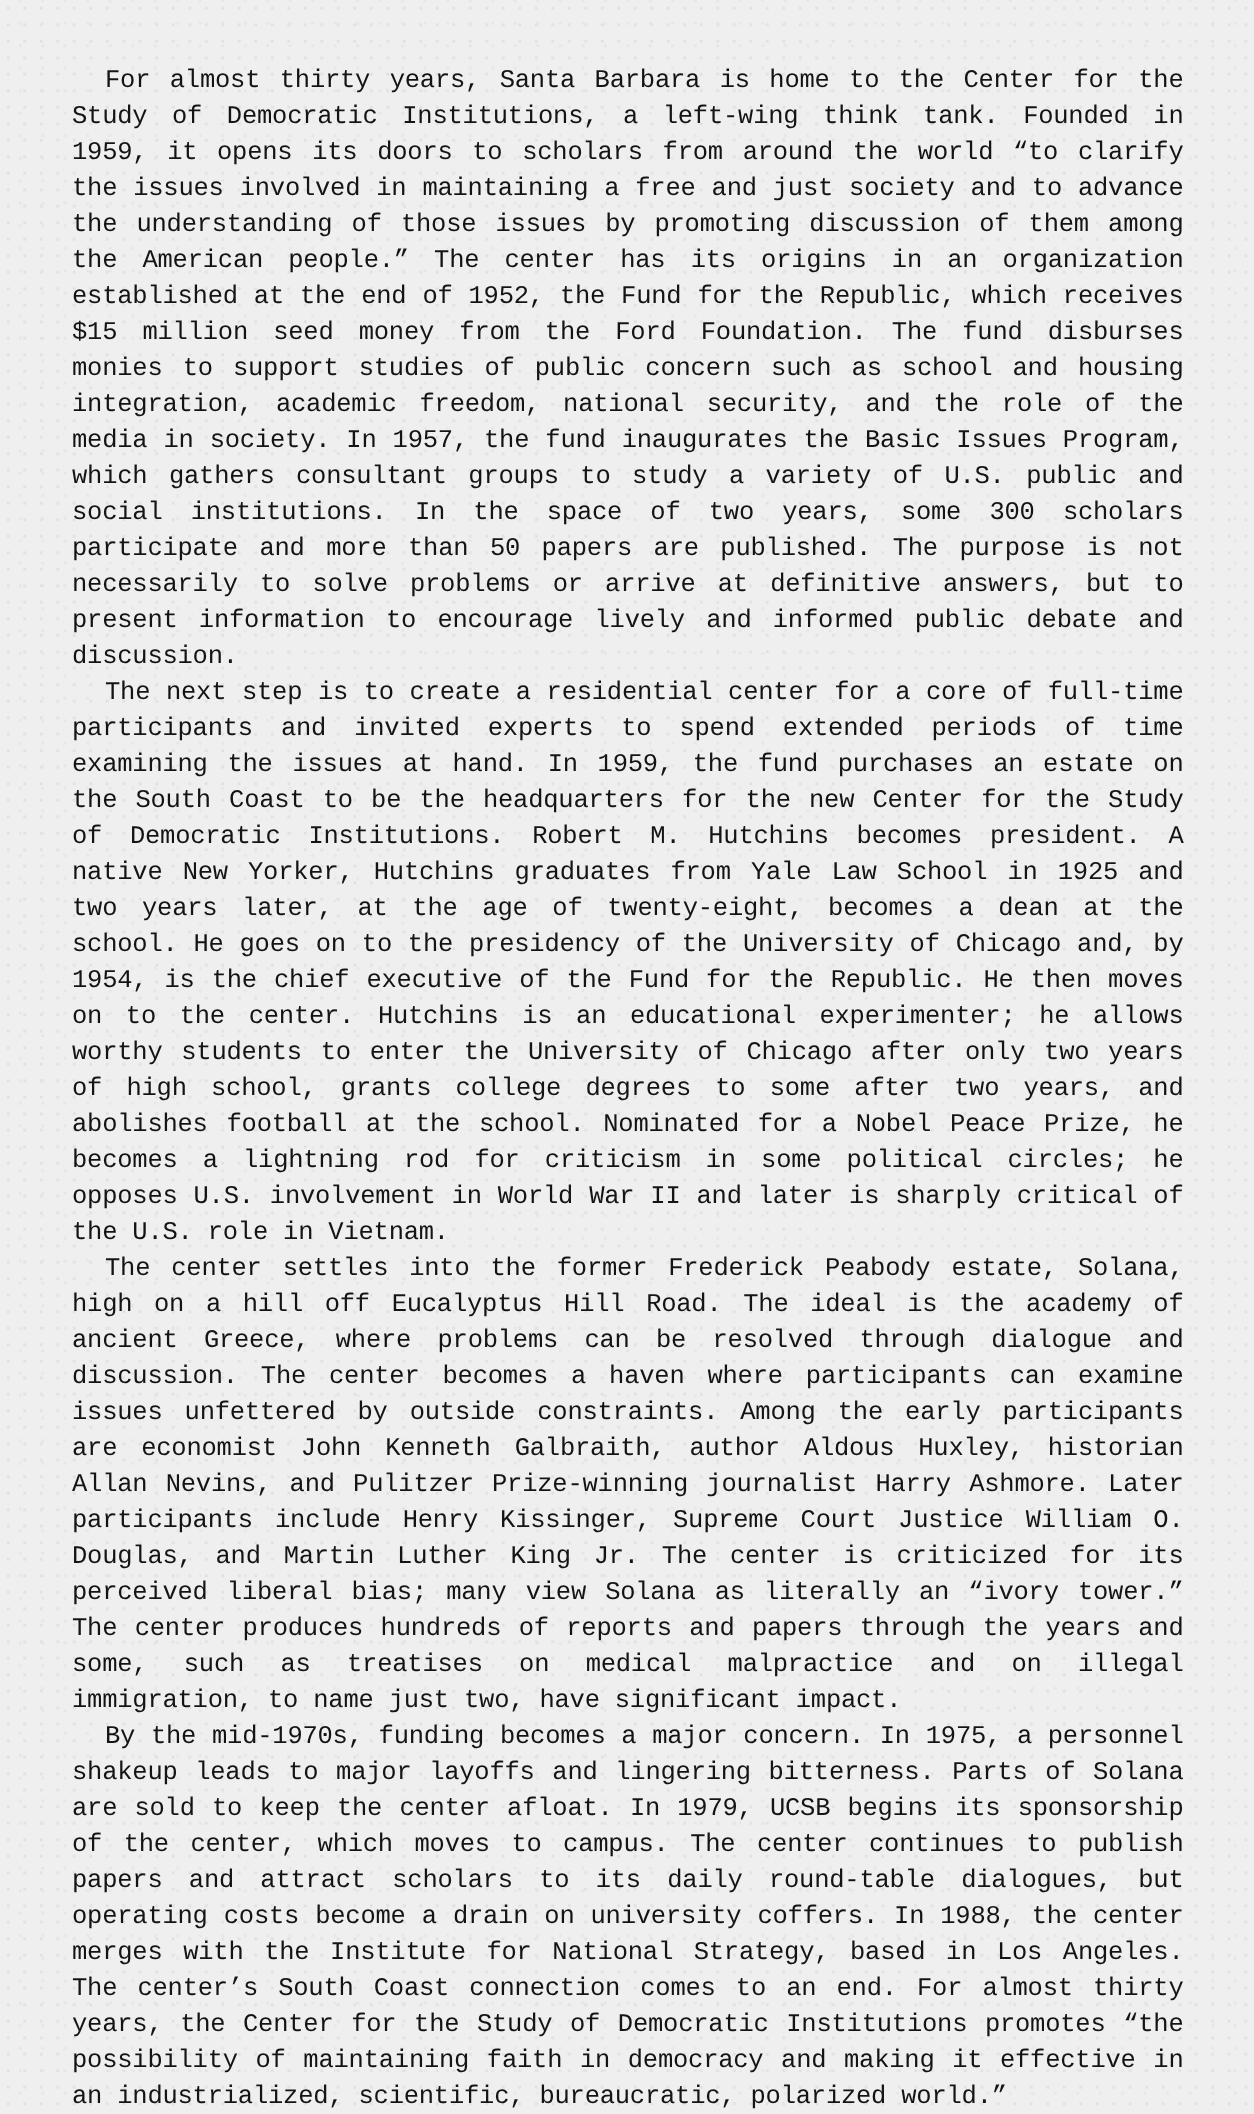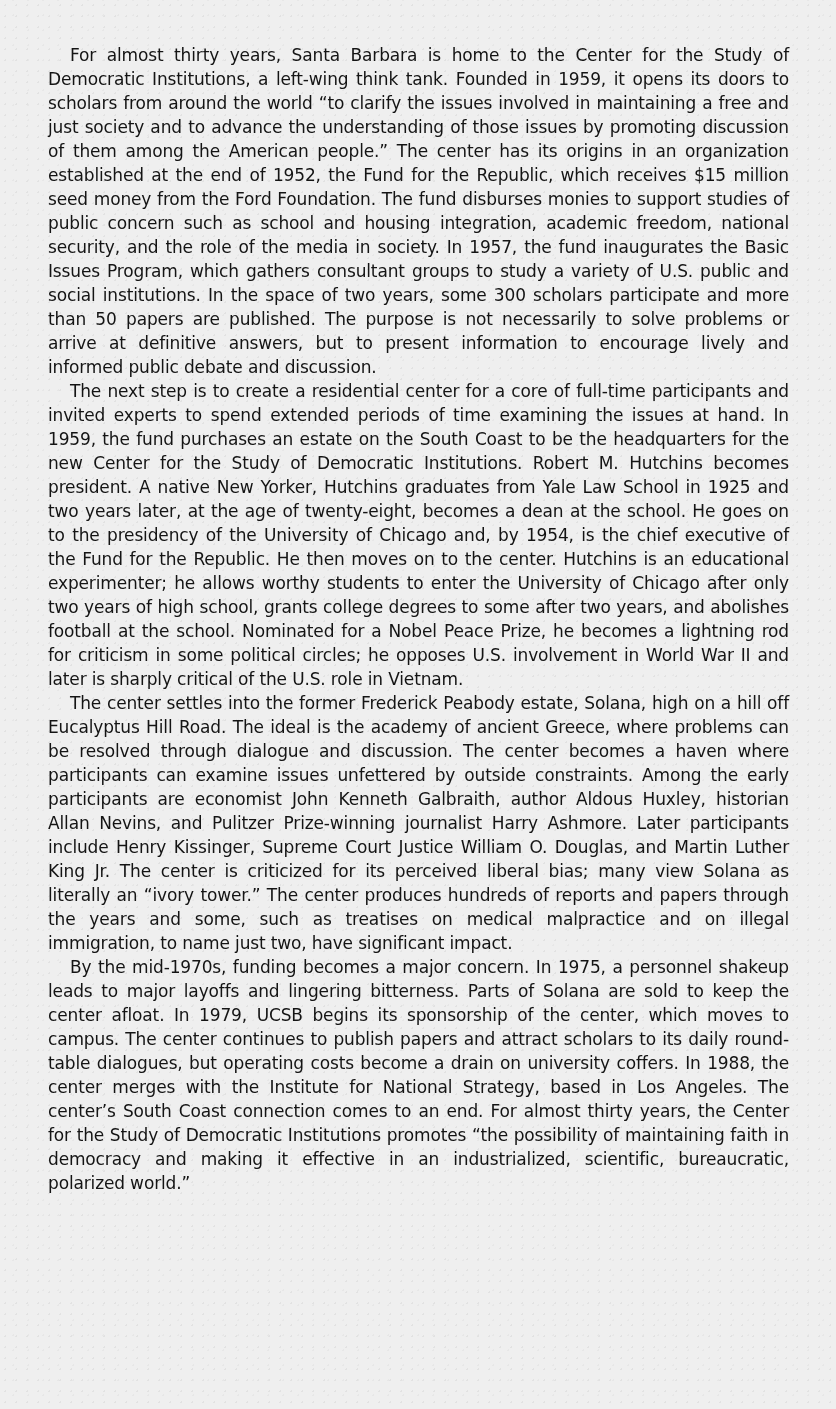--- a/index.html
+++ b/index.html
@@ -17,20 +17,21 @@
       radial-gradient(circle, #e7e7e7 1px, rgba(0,0,0,0) 1px);
     background-size: 11px 11px, 15px 15px;
     background-position: 0 0, 6px 8px;
     color: #141414;
     font-family: "DejaVu Sans", sans-serif;
   }
   .page {
     width: 836px;
     height: 1409px;
     box-sizing: border-box;
+    font-family: Liberation Mono, monospace;
   }
   .text-block {
     box-sizing: border-box;
     padding: 43px 47px 0 48px;
   }
   .para {
     margin: 0;
     font-size: 17px;
     line-height: 24px;
     letter-spacing: -0.15px;

